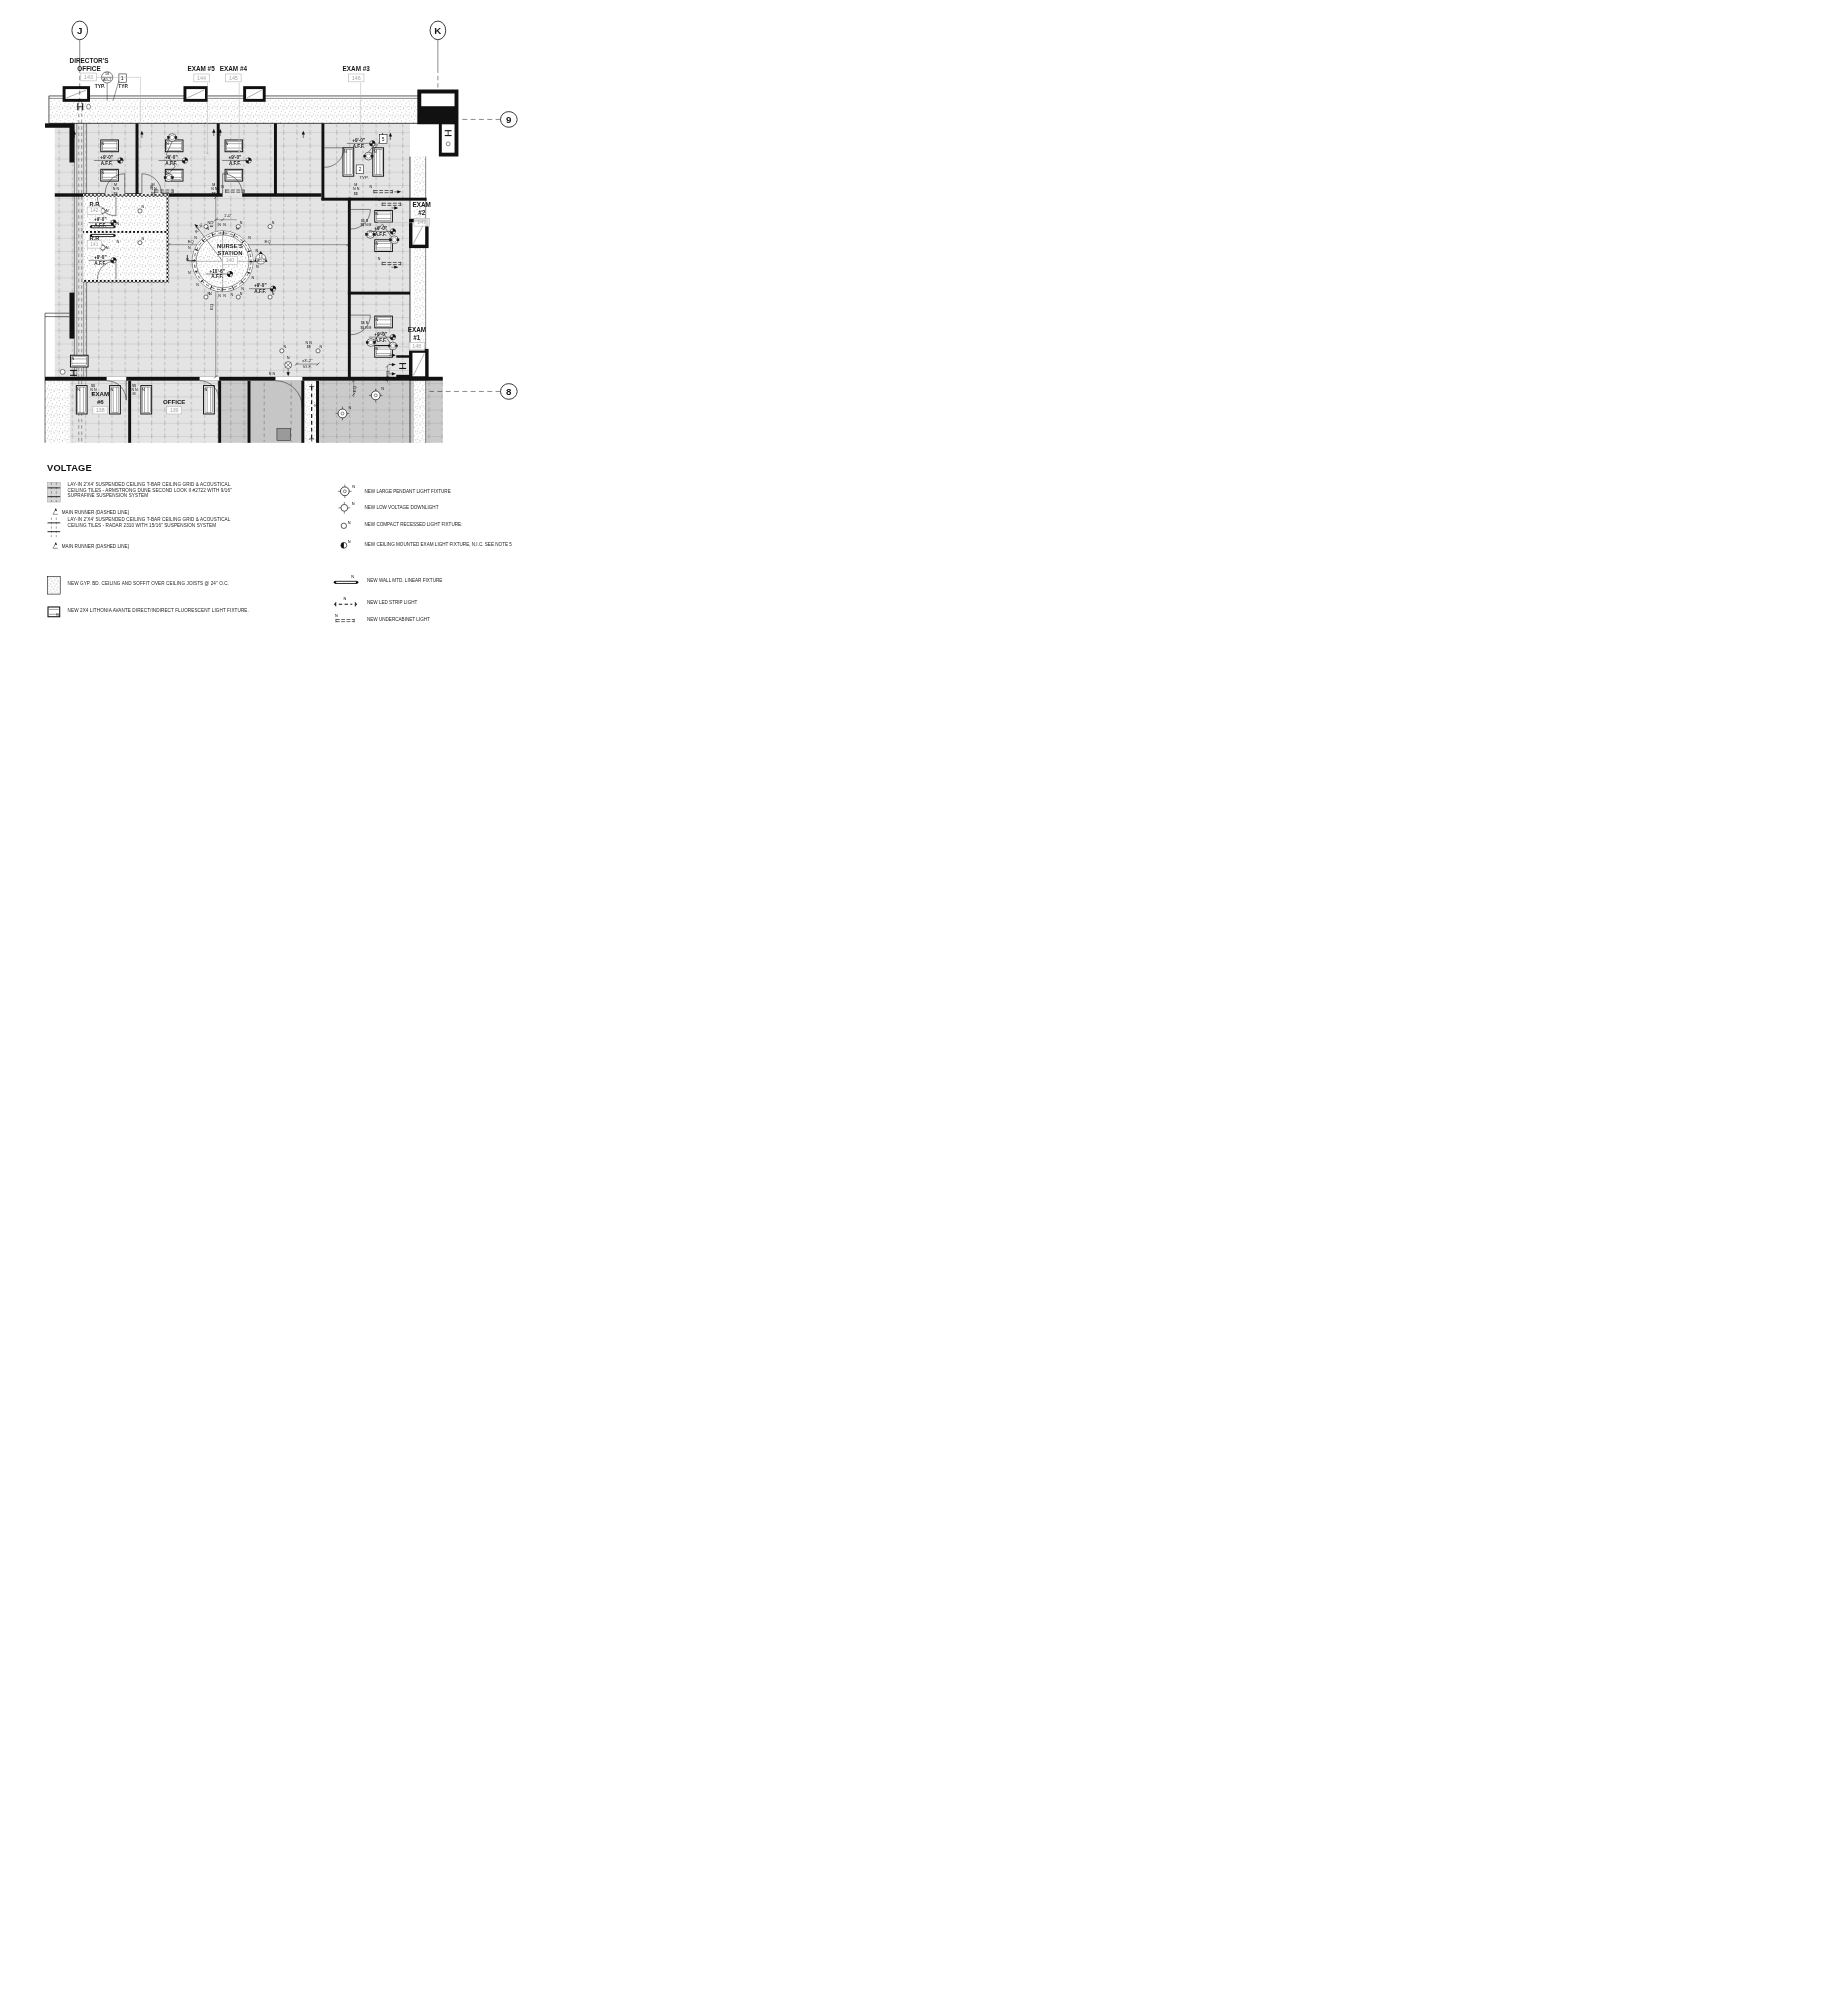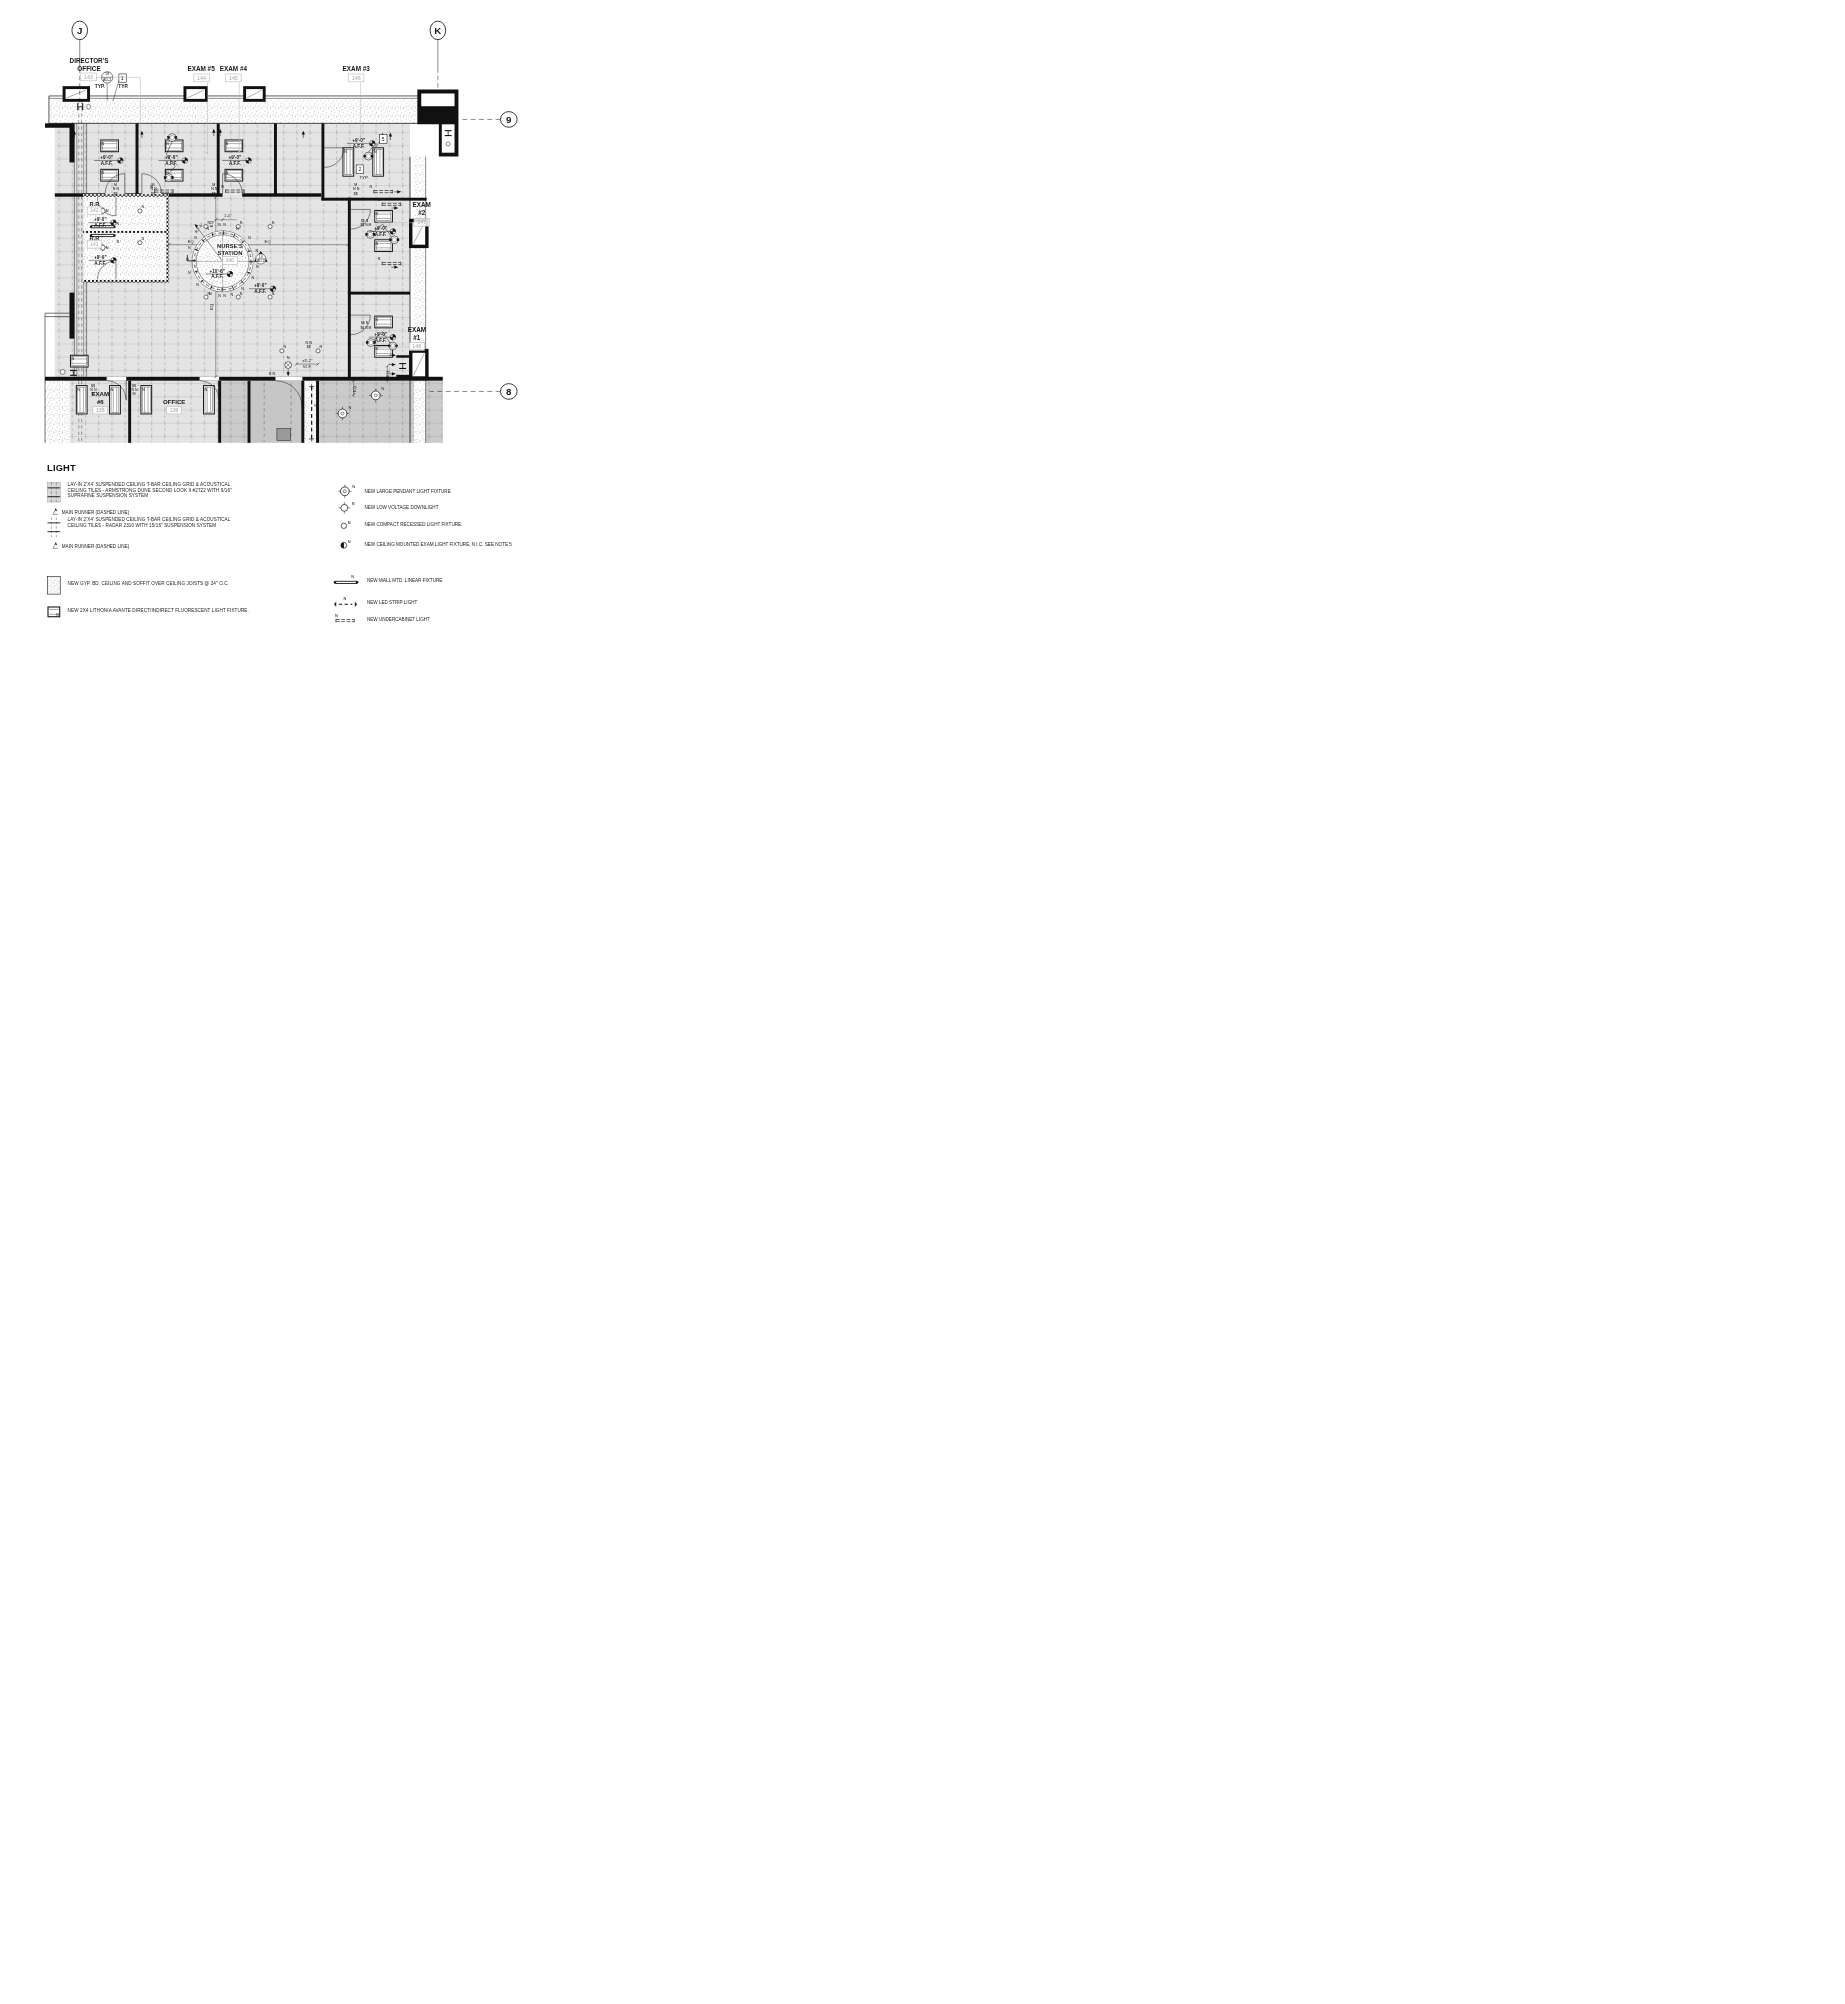--- a/index.html
+++ b/index.html
@@ -614,21 +614,21 @@
         <text x="758" y="385" font-size="7.5" text-anchor="middle" fill="#161616">N</text>
         <text x="775" y="411" font-size="7.5" text-anchor="middle" fill="#161616">N</text>
         <text x="775" y="532" font-size="7.5" text-anchor="middle" fill="#161616">N</text>
         <text x="310" y="384" font-size="7.5" text-anchor="middle" fill="#161616">N</text>
         <text x="455" y="384" font-size="7.5" text-anchor="middle" fill="#161616">N</text>
       </g>
 
   <rect x="566" y="876" width="28" height="24" fill="#9a9a9a" stroke="#111" stroke-width="1"></rect>
 </svg>
 
-<div class="lg-title">LIGHT</div>
+<div class="lg-title">VOLTAGE</div>
 
 <div class="lg-item" style="left:47px;top:482px">
   <svg width="14.7" height="21.5" viewBox="0 0 30 44">
     <rect x="1" y="1" width="26" height="40" fill="#d8d8d8" stroke="#888" stroke-width="0.8"></rect>
     <line x1="1" y1="12" x2="27" y2="12" stroke="#111" stroke-width="1.8"></line>
     <line x1="1" y1="30" x2="27" y2="30" stroke="#111" stroke-width="1.8"></line>
     <line x1="9" y1="1" x2="9" y2="41" stroke="#333" stroke-width="0.9" stroke-dasharray="5 4"></line>
     <line x1="19" y1="1" x2="19" y2="41" stroke="#333" stroke-width="0.9" stroke-dasharray="5 4"></line>
   </svg>
   <div class="lg-lines">

